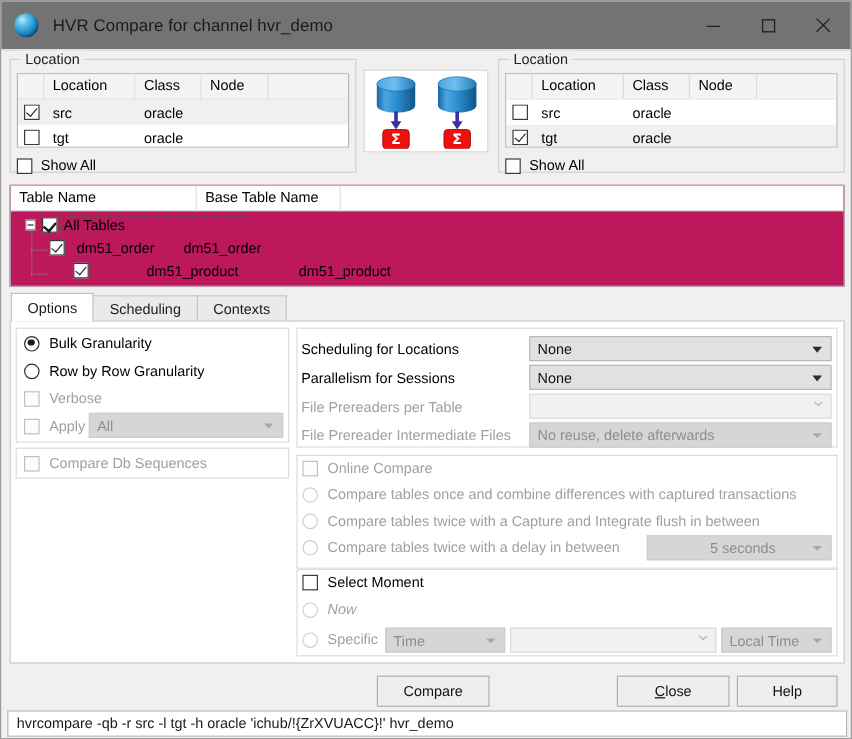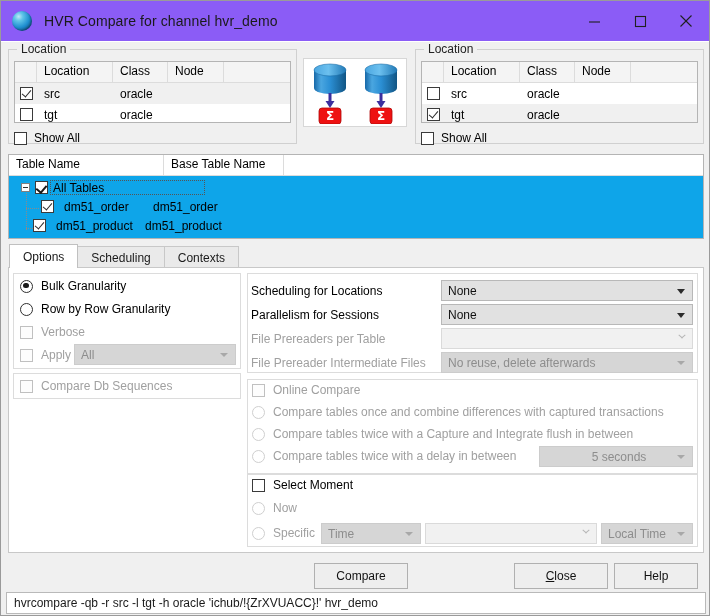--- a/index.html
+++ b/index.html
@@ -20,21 +20,21 @@
     box-sizing: border-box;
     background: #f0f0f0;
     border: 1px solid #9a9a9a;
     overflow: hidden;
   }
 
   
   .titlebar {
     position: relative;
     height: 40px;
-    background: #8b5cf6;
+    background: #737373;
     display: flex;
     align-items: center;
     border-bottom: 1px solid #ffffff;
   }
   .app-icon {
     width: 20px; height: 20px;
     margin-left: 11px;
     border-radius: 50%;
     background:
       radial-gradient(circle at 33% 28%, #bfe9f7 0%, #5fc4e8 22%, #1f8fd0 55%, #0e4f86 85%, #0a3a66 100%);
@@ -194,21 +194,21 @@
     box-sizing: border-box;
     display: flex;
     justify-content: space-around;
     align-items: center;
   }
   .dbunit { width: 38px; display:flex; flex-direction:column; align-items:center; }
 
   
   .tree-box {
     position: absolute;
-    background: #0ea5e9;
+    background: #be185d;
     border: 1px solid #b4b4b4;
     box-sizing: border-box;
     overflow: hidden;
   }
   .tree-header {
     display: flex;
     height: 20px;
     background: #ffffff;
     border-bottom: 1px solid #dcdcdc;
   }
@@ -549,21 +549,21 @@
         <span class="cb tristate" style="margin-left:5px;"></span>
         <span class="dotted-sel">All Tables</span>
       </div>
 
       <div class="tree-row" style="padding-left:32px;">
         <span class="cb checked"></span>
         <span style="display:inline-block;width:89px;margin-left:10px;">dm51_order</span>
         <span>dm51_order</span>
       </div>
 
-      <div class="tree-row" style="padding-left:24px;">
+      <div class="tree-row" style="padding-left:52px;gap:38px;">
         <span class="cb checked"></span>
         <span style="display:inline-block;width:89px;margin-left:10px;">dm51_product</span>
         <span>dm51_product</span>
       </div>
     </div>
   </div>
 
   <div class="tabstrip" style="left:8px; top:243px; height:24px;justify-content:space-between;">
     <div class="tab active">
       <span>Options</span>
@@ -655,21 +655,21 @@
     <span>5 seconds</span>
     <span class="arrow"></span>
   </div>
 
   <div class="panel" style="left:246px; top:473px; width:451px; height:73px;"></div>
 
   <div class="optrow" style="left:251px; top:477px;">
     <span class="cb"></span>
     <span class="lbl">Select Moment</span>
   </div>
-  <div class="optrow" style="left:251px; top:500px;">
+  <div class="optrow" style="left:251px; top:500px;font-style:italic;">
     <span class="radio disabled"></span>
     <span class="lbl disabled">Now</span>
   </div>
   <div class="optrow" style="left:251px; top:525px;">
     <span class="radio disabled"></span>
     <span class="lbl disabled">Specific</span>
   </div>
   <div class="combo disabled small-arrow" style="left:320px; top:522px; width:100px;">
     <span>Time</span>
     <span class="arrow"></span>

